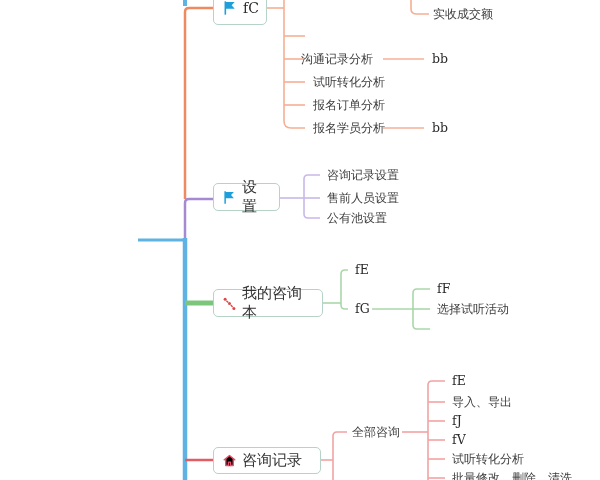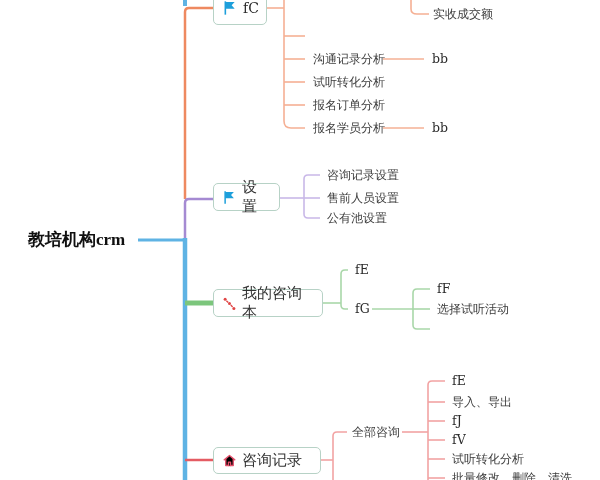--- a/index.html
+++ b/index.html
@@ -65,21 +65,20 @@
       <path d="M402 432 H428"></path>
       <path d="M445 381 H432 Q428 381 428 385 V480"></path>
       <path d="M428 402 H445"></path>
       <path d="M428 421 H445"></path>
       <path d="M428 440 H445"></path>
       <path d="M428 459 H445"></path>
       <path d="M428 478 H445"></path>
     </g>
   </svg>
 
-  <div class="root-label">教培机构crm</div>
 
   <div class="topic-box" style="left:213px;top:-9px;width:54px;height:34px;">
     <span class="ticon">
       <svg width="16" height="16" viewBox="0 0 24 24">
           <path d="M5 2v20" stroke="#1d9fdb" stroke-width="2.4"></path>
           <path d="M5 3h14l-4.5 5 4.5 5H5z" fill="#1d9fdb"></path>
         </svg>
     </span>
     <span class="code" style="font-size:14px">fC</span>
   </div>
@@ -111,21 +110,21 @@
       <svg width="15" height="15" viewBox="0 0 24 24" stroke="#e4506b" stroke-width="2.2" stroke-linecap="round" stroke-linejoin="round">
         <path d="M3.5 11 L12 4 L20.5 11"></path>
         <path d="M6 10 V20 H18 V10"></path>
         <path d="M10.3 20 V14.5 H13.7 V20"></path>
       </svg>
     </span>
     <span>咨询记录</span>
   </div>
 
   <div class="label" style="left:433px;top:6px;">实收成交额</div>
-  <div class="label" style="left:313px;top:51px;">沟通记录分析</div>
+  <div class="label" style="left:301px;top:51px;">沟通记录分析</div>
   <div class="label code" style="left:432px;top:51px;">bb</div>
   <div class="label" style="left:313px;top:74px;">试听转化分析</div>
   <div class="label" style="left:313px;top:97px;">报名订单分析</div>
   <div class="label" style="left:313px;top:120px;">报名学员分析</div>
   <div class="label code" style="left:432px;top:120px;">bb</div>
 
   <div class="label" style="left:327px;top:190px;">售前人员设置</div>
   <div class="label" style="left:327px;top:167px;">咨询记录设置</div>
   <div class="label" style="left:327px;top:210px;">公有池设置</div>
 

